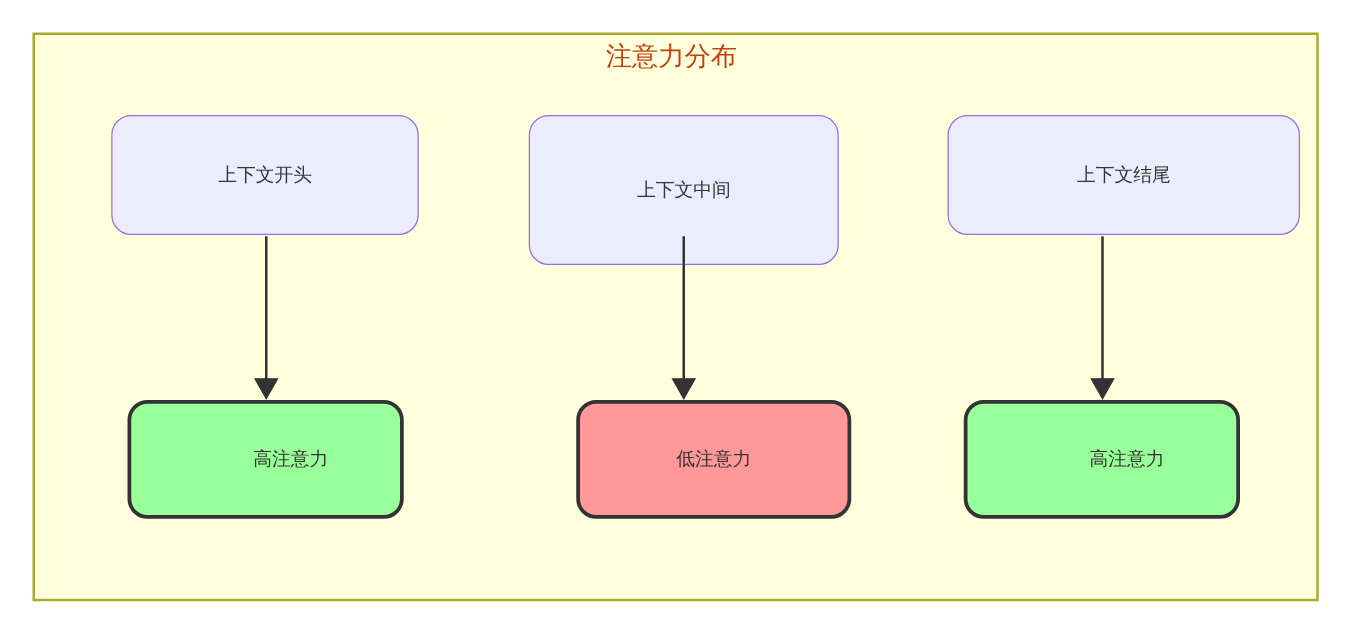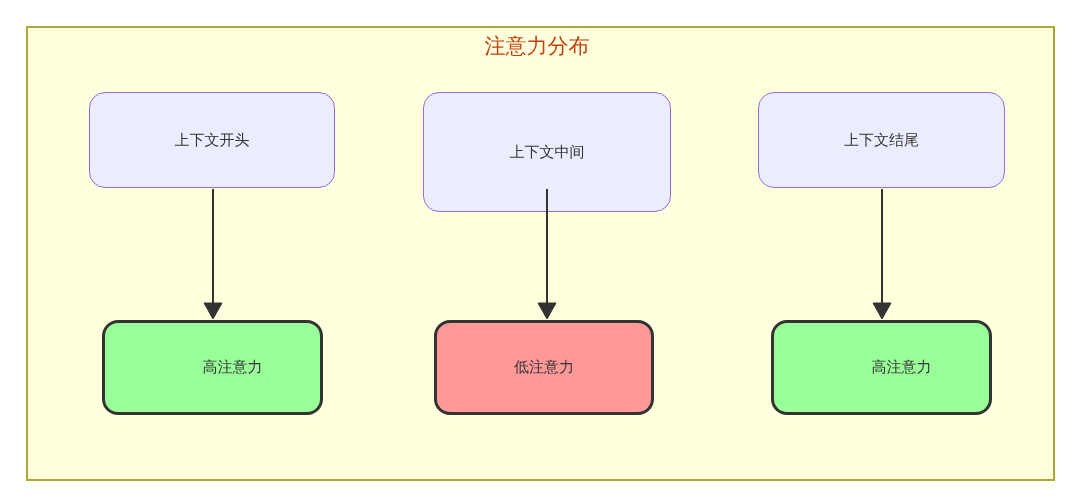--- a/index.html
+++ b/index.html
@@ -51,24 +51,24 @@
     border: 1.5px solid #9370db;
   }
   .node.result {
     border: 3px solid #333333;
   }
   .node.result.high { background: #99ff99; padding-left: 40px; }
   .node.result.low  { background: #ff9999; }
 
   .src-1 { left:  89px; top: 92px; width: 246px; height: 96px; }
   .src-2 { left: 423px; top: 92px; width: 248px; height: 120px; }
-  .src-3 { left: 758px; top: 92px; width: 247px; height: 96px; }
+  .src-3 { left: 758px; top: 92px; width: 282px; height: 96px; }
 
   .res-1 { left: 102px; top: 320px; width: 221px; height: 95px; }
-  .res-2 { left: 434px; top: 320px; width: 220px; height: 95px; }
+  .res-2 { left: 461px; top: 320px; width: 220px; height: 95px; }
   .res-3 { left: 771px; top: 320px; width: 221px; height: 95px; }
 
   .arrows {
     position: absolute;
     left: 0;
     top: 0;
     width: 1080px;
     height: 496px;
     pointer-events: none;
   }

